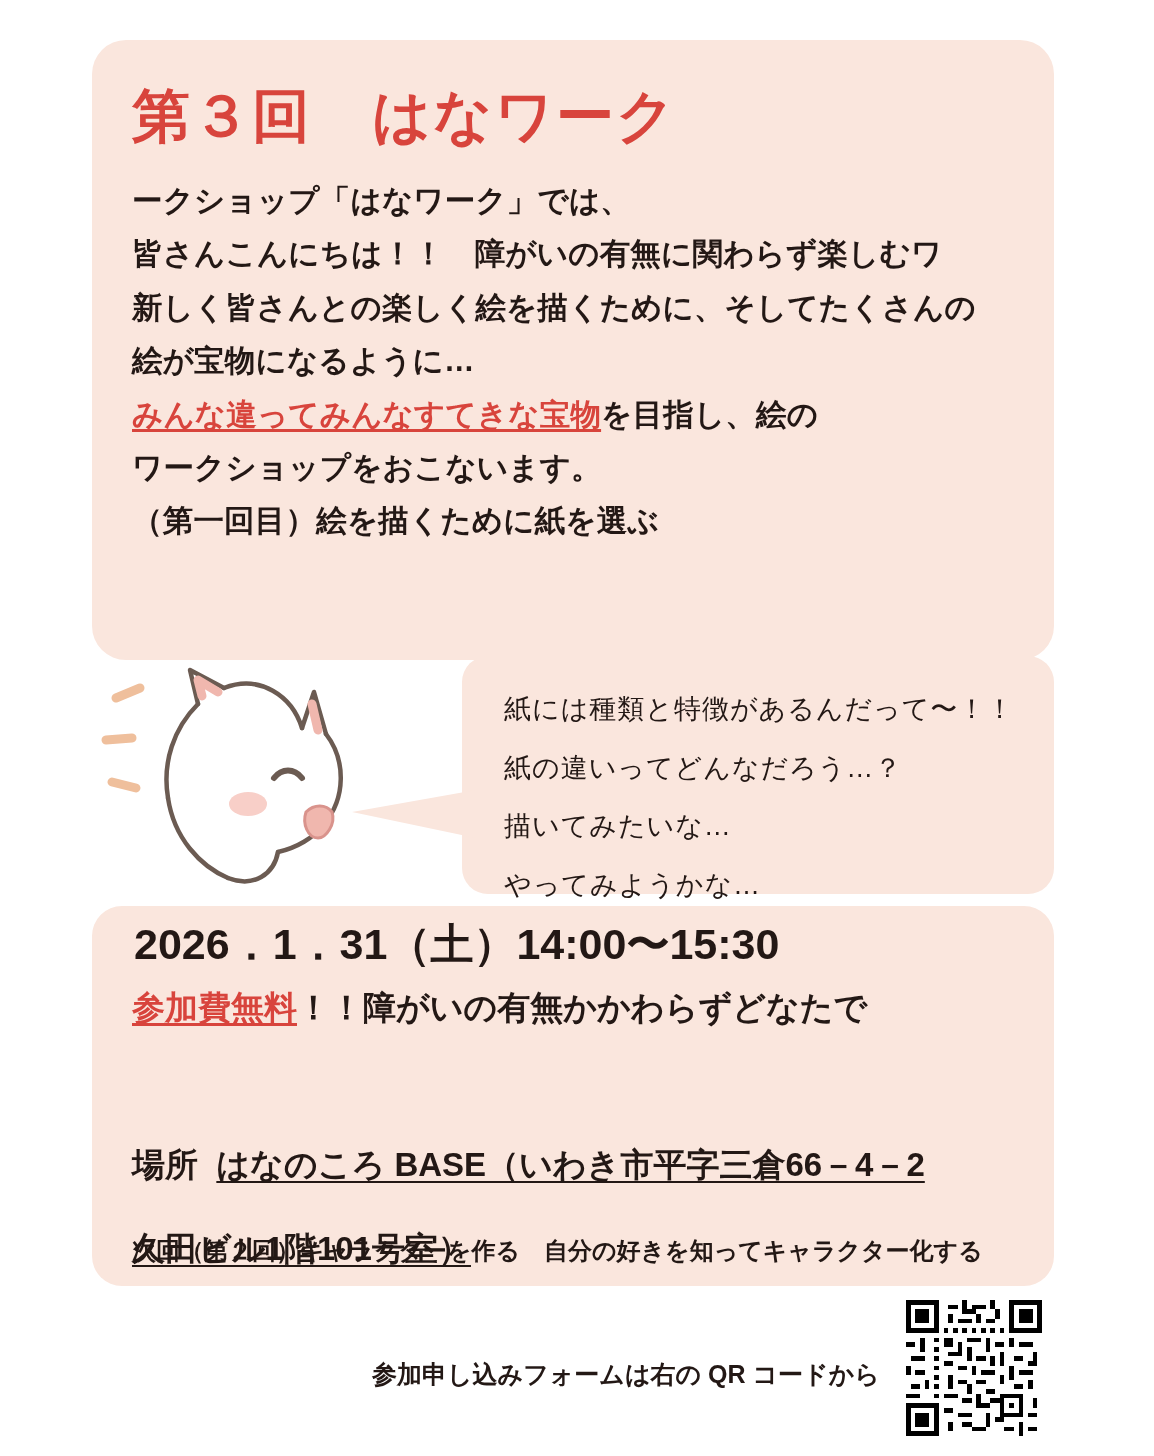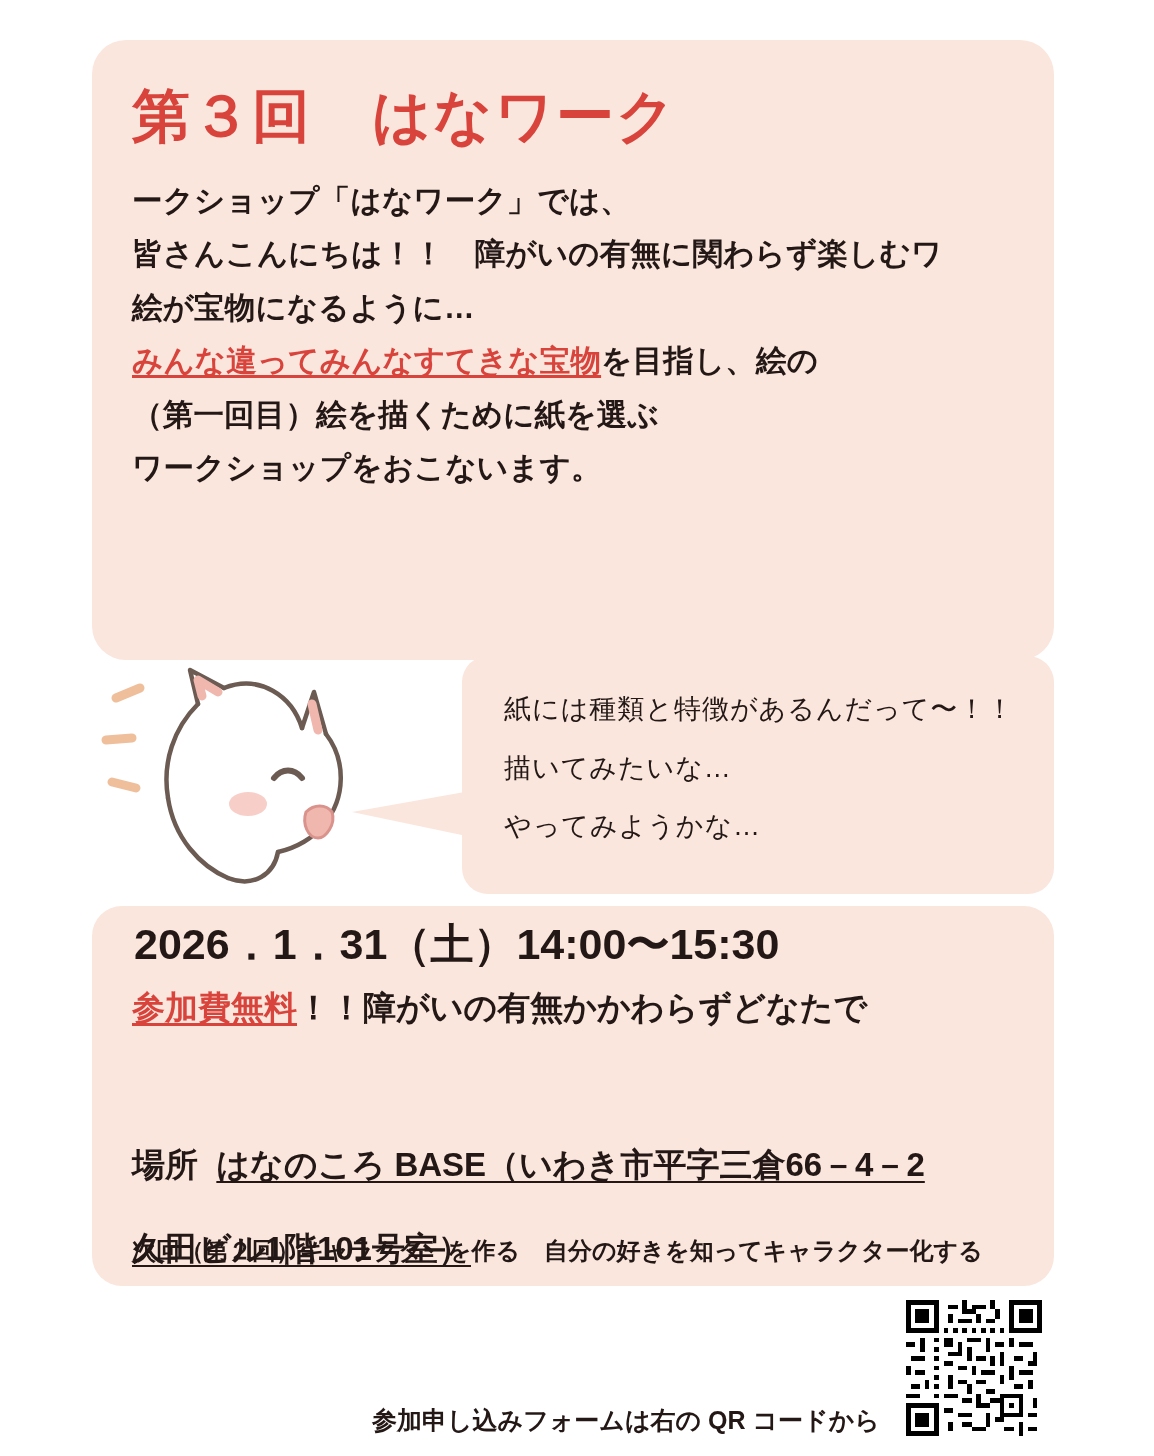--- a/index.html
+++ b/index.html
@@ -163,21 +163,21 @@
     font-size: 24px;
     font-weight: bold;
     color: #231815;
     white-space: nowrap;
   }
 
   
   .form-note {
     position: absolute;
     left: 372px;
-    top: 1404px;
+    top: 1358px;
     font-size: 25px;
     font-weight: bold;
     color: #231815;
     white-space: nowrap;
   }
 
   .qr {
     position: absolute;
     left: 906px;
     top: 1300px;
@@ -190,26 +190,27 @@
 
 <div class="poster">
 
   <div class="panel-top"></div>
 
   <div class="title">第３回　はなワーク</div>
 
   <div class="body-text">
     <p>ークショップ「はなワーク」では、</p>
     <p>皆さんこんにちは！！　障がいの有無に関わらず楽しむワ</p>
+    <p>新しく皆さんとの楽しく絵を描くために、そしてたくさんの</p>
     <p>絵が宝物になるように…</p>
     <p>
       <span class="hl">みんな違ってみんなすてきな宝物</span><span>を目指し、絵の</span>
     </p>
+    <p>ワークショップをおこないます。</p>
     <p>（第一回目）絵を描くために紙を選ぶ</p>
-    <p>ワークショップをおこないます。</p>
   </div>
 
   <svg class="cat" viewBox="0 0 330 270">
     <g fill="none" stroke="#6b5b52" stroke-width="4.5" stroke-linecap="round" stroke-linejoin="round">
 
       <path d="M120 52 L112 18 L146 36"></path>
       <path d="M146 36 C182 22 214 44 224 76"></path>
       <path d="M224 76 L236 40 L248 82"></path>
       <path d="M248 82 C268 108 268 146 246 172"></path>
       <path d="M246 172 C236 186 218 196 200 200"></path>
@@ -231,20 +232,21 @@
       <line x1="38" y1="46" x2="62" y2="36"></line>
       <line x1="28" y1="88" x2="54" y2="86"></line>
       <line x1="34" y1="130" x2="58" y2="136"></line>
     </g>
   </svg>
 
   <div class="bubble"></div>
   <div class="bubble-tail"></div>
   <div class="bubble-text">
     <p>紙には種類と特徴があるんだって〜！！</p>
+    <p>紙の違いってどんなだろう…？</p>
     <p>描いてみたいな…</p>
     <p>やってみようかな…</p>
   </div>
 
   <div class="panel-bottom"></div>
 
   <div class="date-line">2026．1．31（土）14:00〜15:30</div>
 
   <div class="info-text">
     <p>

